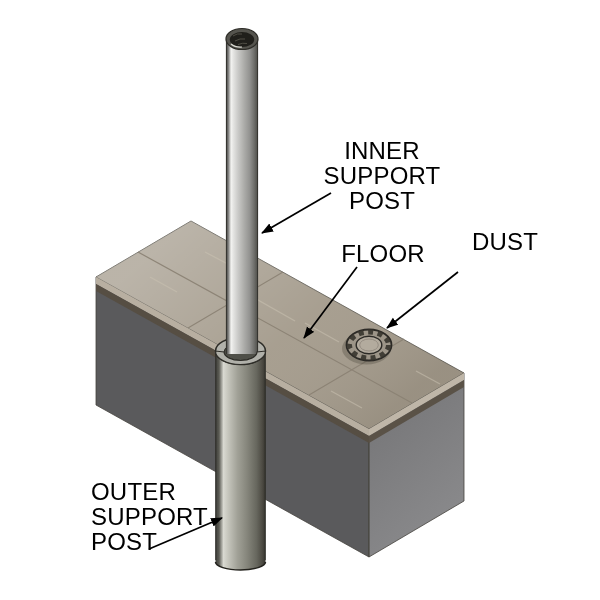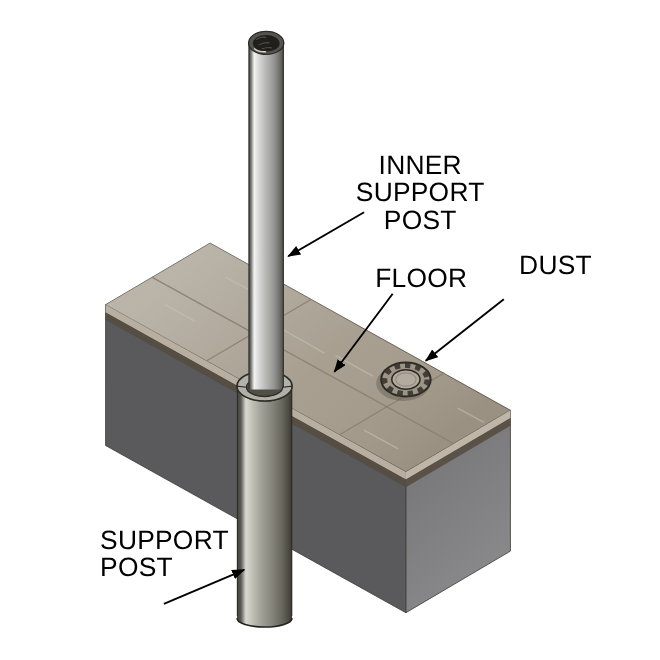--- a/index.html
+++ b/index.html
@@ -150,17 +150,18 @@
 
   <div class="label center" style="left:308px;top:241px;width:150px;">
     <div>FLOOR</div>
   </div>
 
   <div class="label center" style="left:430px;top:229px;width:150px;">
     <div>DUST</div>
   </div>
 
   <div class="label" style="left:91px;top:479px;">
+    <div>OUTER</div>
     <div>SUPPORT</div>
     <div>POST</div>
   </div>
 
 </div>
 
 </body></html>

